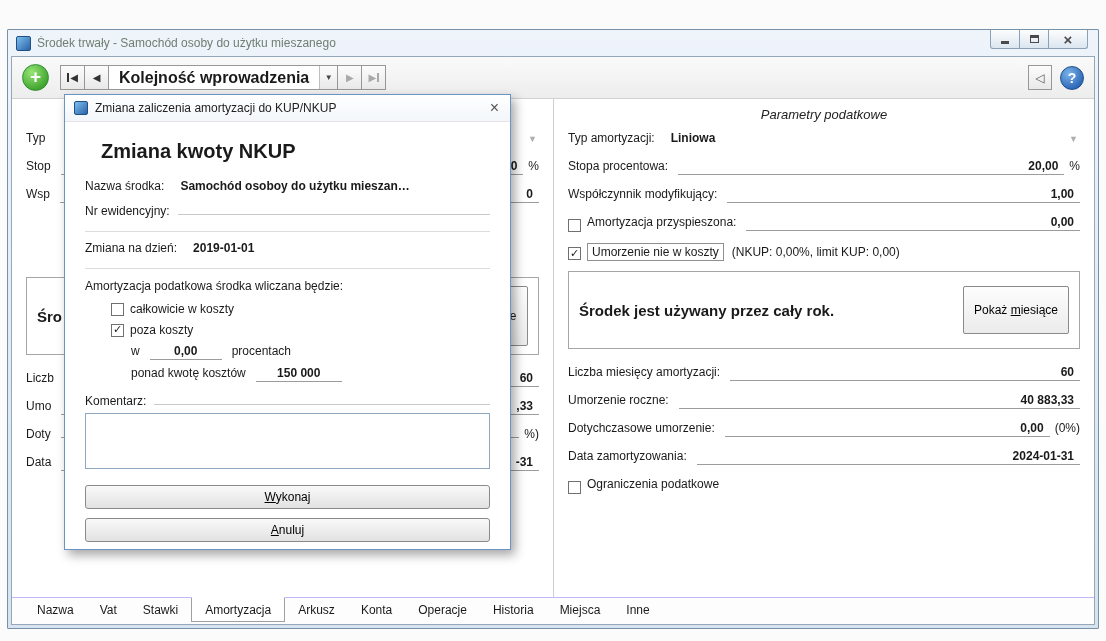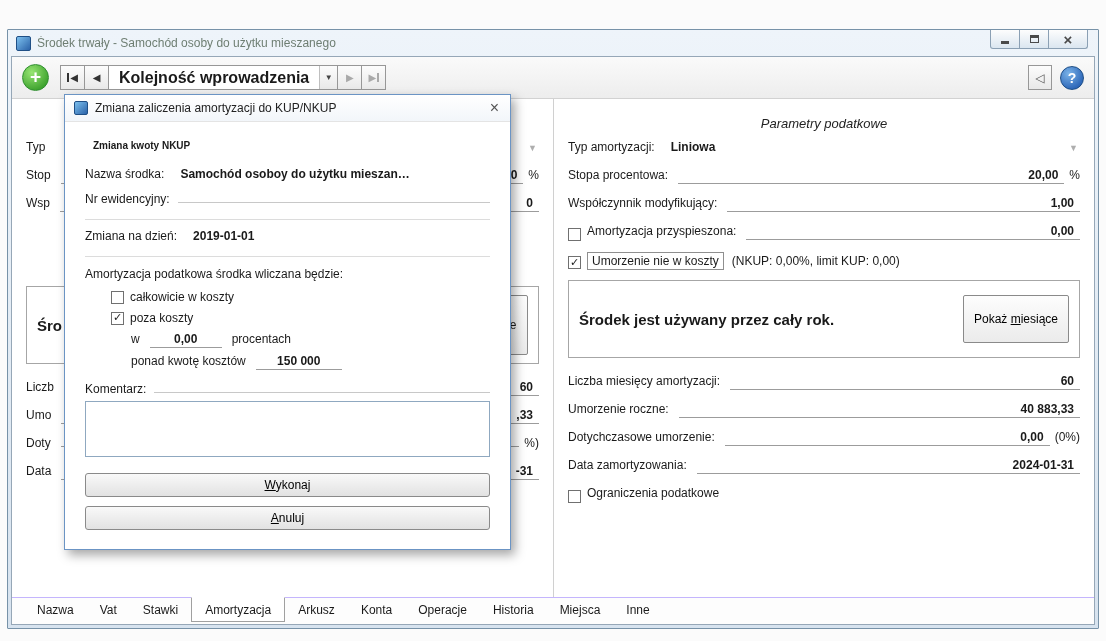--- a/index.html
+++ b/index.html
@@ -46,21 +46,21 @@
                  display:flex; align-items:center; justify-content:center; font-size:8px; color:#444; }
   .toolbar-right { margin-left:auto; display:flex; align-items:center; gap:8px; }
   .back-btn { width:24px; height:25px; border:1px solid #979797; background:linear-gradient(#fcfcfc,#e9e9e9);
               display:flex; align-items:center; justify-content:center; font-size:12px; color:#555; }
   .help-btn { width:24px; height:24px; border-radius:50%; border:1px solid #1f4f86;
               background:radial-gradient(circle at 35% 30%, #7ab3e8, #2c66b8 75%);
               color:#fff; font-weight:bold; font-size:14px; text-align:center; line-height:22px; }
 
   
   .content { flex:1; display:flex; background:#fff; position:relative; overflow:hidden; }
-  .panel { width:541px; flex:none; padding:17px 14px; position:relative; }
+  .panel { width:541px; flex:none; padding:8px 14px; position:relative; }
   .panel.right { width:auto; flex:1; border-left:1px solid #d0d0d0; }
   .panel-title { text-align:center; font-style:italic; font-size:13px; color:#222; height:24px; }
   .panel-title-spacer { height:24px; }
   .row { display:flex; align-items:baseline; height:21px; margin-bottom:7px; white-space:nowrap; }
   .row .lbl { flex:none; }
   .row .u { flex:1; border-bottom:1px solid #9c9c9c; margin-left:10px; display:flex;
             justify-content:flex-end; align-items:baseline; padding:0 6px 1px 0; min-width:0; }
   .val { font-weight:bold; }
   .suffix { margin-left:5px; }
   .caret-gray { margin-left:auto; font-size:9px; color:#aeaeae; padding-right:2px; }
@@ -88,21 +88,21 @@
   
   .dialog { position:absolute; left:64px; top:94px; width:447px; height:456px; z-index:5;
             background:#fff; border:1px solid #6b94c4; box-shadow:4px 5px 10px rgba(0,0,0,.35); }
   .dlg-titlebar { height:27px; display:flex; align-items:center; padding:0 9px;
                   background:linear-gradient(#ffffff,#f2f6fa); border-bottom:1px solid #e4e4e4; }
   .dlg-icon { width:14px; height:14px; border:1px solid #1f4f86; border-radius:2px;
               background:linear-gradient(135deg,#7cc0ee,#2b62a8); margin-right:7px; flex:none; }
   .dlg-title { font-size:12px; color:#222; flex:1; white-space:nowrap; overflow:hidden; }
   .dlg-close { font-size:16px; color:#555; line-height:1; padding:0 2px; cursor:default; }
   .dlg-body { padding:10px 20px 0; }
-  .dlg-heading { font-size:10px; font-weight:bold; margin:8px 8px 16px; }
+  .dlg-heading { font-size:20px; font-weight:bold; margin:8px 16px 16px; }
   .drow { display:flex; align-items:baseline; margin-bottom:7px; min-height:18px; white-space:nowrap; }
   .drow .b { font-weight:bold; margin-left:16px; }
   .rule { flex:1; border-bottom:1px solid #c8c8c8; margin:0 0 3px 8px; }
   .sep { border:none; border-top:1px solid #dcdcdc; margin:9px 0; }
   .wliczana { margin:10px 0 9px; }
   .cbrow { display:flex; align-items:center; margin:0 0 7px 26px; }
   .wrow { display:flex; align-items:baseline; margin:0 0 6px 46px; white-space:nowrap; }
   .dval { border-bottom:1px solid #9c9c9c; font-weight:bold; text-align:center; padding-bottom:1px; }
   .dval.pct { width:72px; margin:0 10px; }
   .dval.kwota { width:86px; margin-left:10px; }

